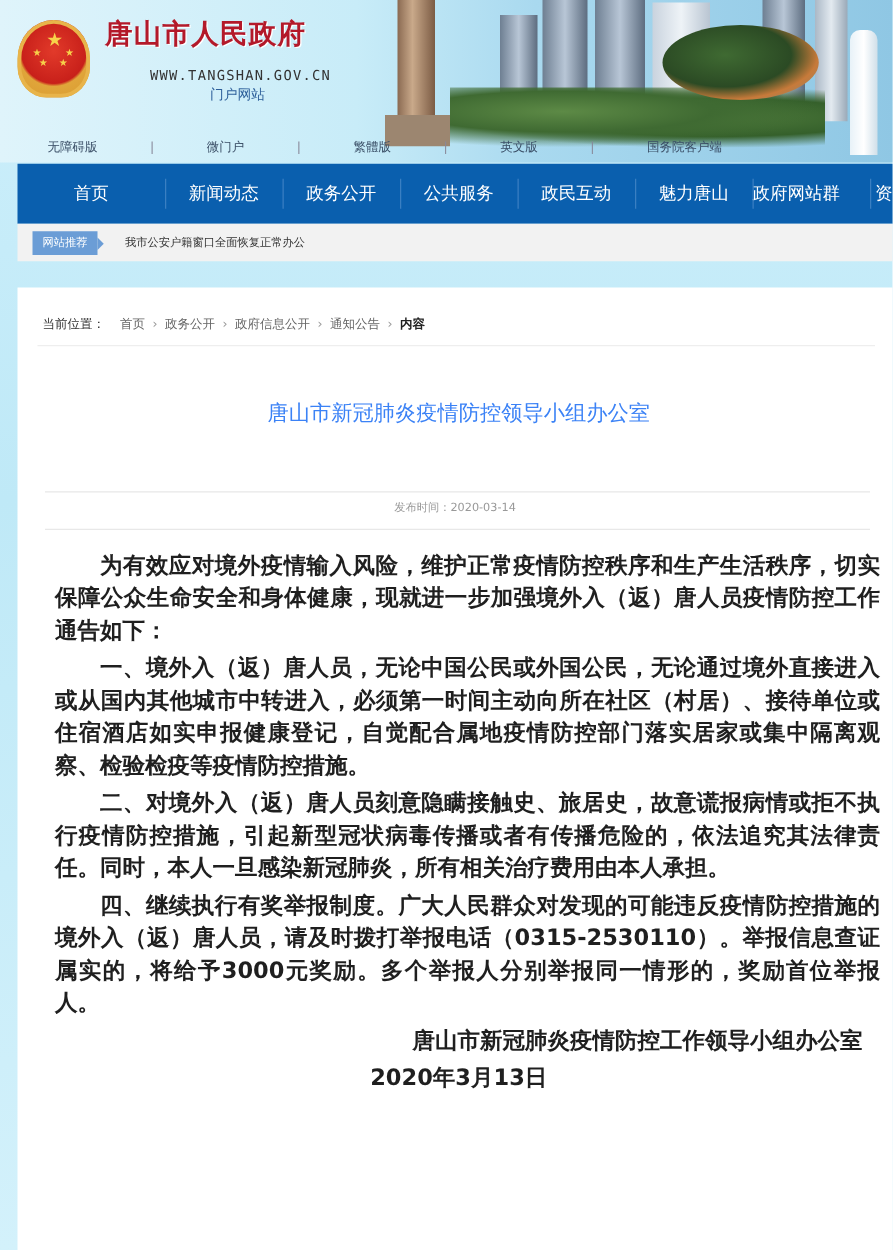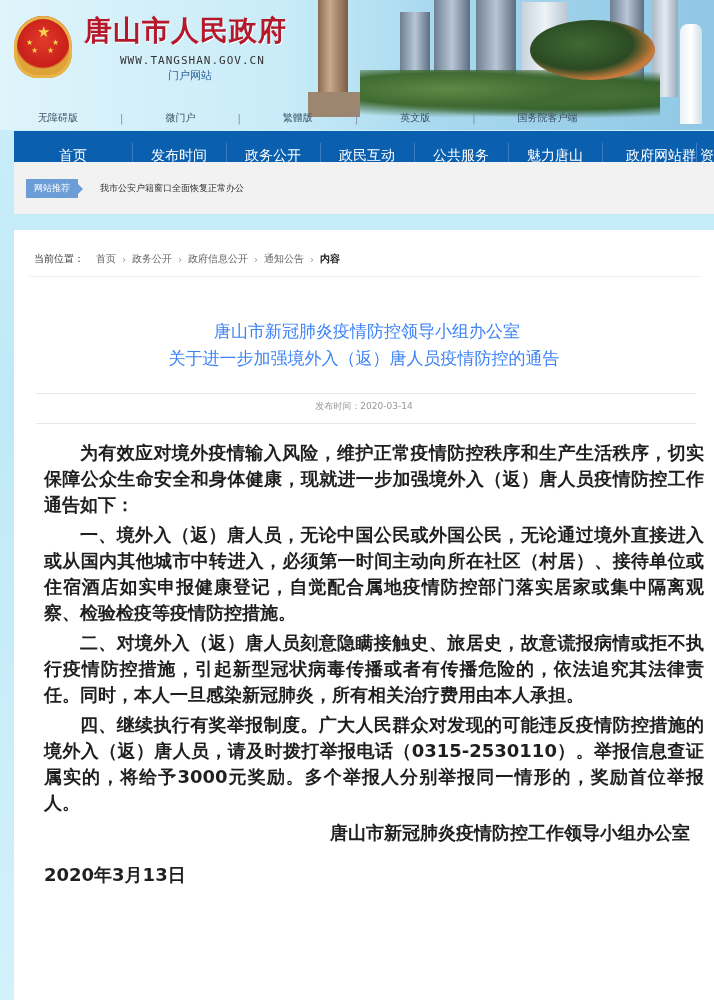--- a/index.html
+++ b/index.html
@@ -18,21 +18,21 @@
   .emblem {
     position:absolute; left:14px; top:16px; width:58px; height:62px;
     border-radius:50% 50% 40% 40%;
     background: radial-gradient(circle at 50% 40%, #e23a2a 0%, #c8201a 55%, #e0a53a 60%, #d89a2f 100%);
     box-shadow: 0 0 0 3px #e8b44a inset;
   }
   .emblem .star { position:absolute; color:#f7d24a; font-size:13px; line-height:13px; }
   .site-title {
     position:absolute; left:84px; top:12px;
     font-family:"DejaVu Serif","Liberation Serif",serif;
-    font-size:28px; font-weight:bold; color:#b3192a; letter-spacing:1px;
+    font-size:22px; font-weight:bold; color:#b3192a; letter-spacing:1px;
     text-shadow: 1px 1px 0 #fff;
   }
   .site-url { position:absolute; left:120px; top:54px; font-size:11px; color:#333; letter-spacing:1px; font-family:"DejaVu Sans Mono","Liberation Mono",monospace;}
   .site-sub { position:absolute; left:168px; top:68px; font-size:11px; color:#2d5f9a; }
   .toplinks { position:absolute; left:38px; top:111px; font-size:10px; color:#3a4e66; display:flex; align-items:center;gap:35px; }
   .toplinks .sep { margin:0 7px; color:#889; }
   .tower { position:absolute; left:318px; top:0; width:30px; height:112px; background:linear-gradient(90deg,#8a6a52,#c9a98a 40%,#7b5b44); }
   .tower2 { position:absolute; left:308px; top:92px; width:52px; height:25px; background:#9c8670; }
   .city { position:absolute; left:390px; top:0; width:324px; height:125px; }
   .bld { position:absolute; bottom:28px; background:linear-gradient(90deg,#6e7f92,#b8c6d6,#5d6d80); }
@@ -41,21 +41,21 @@
   .statue { position:absolute; left:680px; top:24px; width:22px; height:100px; background:linear-gradient(90deg,#e8f2f8,#ffffff,#d0dfe9); border-radius:8px 8px 0 0; }
 
   
   .nav {
     position:absolute; left:14px; top:131px; width:700px; height:48px;
     background:#0a5fae; display:flex; align-items:center;
   }
   .nav-item { color:#fff; font-size:14px; height:48px; line-height:48px; position:relative; }
   .nav-item + .nav-item::before { content:""; position:absolute; left:0; top:12px; width:1px; height:24px; background:#3a7fc2; }
   .notice-bar {
-    position:absolute; left:14px; top:162px; width:700px; height:52px;
+    position:absolute; left:14px; top:179px; width:700px; height:30px;
     background:#f2f2f2; display:flex; align-items:center;
   }
   .notice-tag {
     margin-left:12px; background:#6b9dd6; color:#fff; font-size:9px; padding:3px 8px; position:relative;
   }
   .notice-tag::after { content:""; position:absolute; right:-5px; top:5px; border-left:5px solid #6b9dd6; border-top:5px solid transparent; border-bottom:5px solid transparent; }
   .notice-text { margin-left:22px; font-size:9px; color:#333; }
 
   
   .card {
@@ -76,21 +76,21 @@
   .pub-time { position:absolute; left:0; top:170px; width:700px; text-align:center; font-size:9px; color:#999; }
   .pub-time span { margin-left:8px; }
 
   .body-text {
     position:absolute; left:30px; top:210px; width:660px;
     font-size:18px; font-weight:bold; color:#1f1f1f; line-height:26px;
   }
   .para { text-indent:2em; margin:0 0 4px 0; text-align:justify; }
   .para.first { margin-top:0; }
   .sign { text-align:right; margin-top:2px; padding-right:14px; }
-  .sign-date { text-align:left; padding-right:14px; margin-top:16px; }
+  .sign-date { text-align:center; padding-right:14px; margin-top:4px; }
 </style>
 </head>
 <body>
 
 <div class="banner">
   <div class="city">
     <div class="bld" style="left:10px;width:30px;height:85px;"></div>
     <div class="bld" style="left:44px;width:36px;height:110px;"></div>
     <div class="bld" style="left:86px;width:40px;height:125px;"></div>
     <div class="bld" style="left:132px;width:46px;height:95px;background:linear-gradient(90deg,#c9d3de,#eef3f7,#b9c5d2);"></div>
@@ -122,26 +122,26 @@
     <span>繁體版</span>
     <span class="sep">|</span>
     <span>英文版</span>
     <span class="sep">|</span>
     <span>国务院客户端</span>
   </div>
 </div>
 
 <div class="nav">
   <div class="nav-item" style="width:118px;text-align:center;padding-right:0;">首页</div>
-  <div class="nav-item" style="width:94px;text-align:center;">发布时间</div>
+  <div class="nav-item" style="width:94px;text-align:center;">新闻动态</div>
   <div class="nav-item" style="width:94px;text-align:center;">政务公开</div>
+  <div class="nav-item" style="width:94px;text-align:center;">公共服务</div>
   <div class="nav-item" style="width:94px;text-align:center;">政民互动</div>
-  <div class="nav-item" style="width:94px;text-align:center;">公共服务</div>
   <div class="nav-item" style="width:94px;text-align:center;">魅力唐山</div>
-  <div class="nav-item" style="width:94px;text-align:right;">政府网站群</div>
+  <div class="nav-item" style="width:94px;text-align:left;">政府网站群</div>
   <div class="nav-item" style="width:18px;text-align:right;overflow:hidden;">资</div>
 </div>
 
 <div class="notice-bar">
   <span class="notice-tag">网站推荐</span>
   <span class="notice-text">我市公安户籍窗口全面恢复正常办公</span>
 </div>
 
 <div class="card">
   <div class="breadcrumb">
@@ -153,21 +153,20 @@
     <span>政府信息公开</span>
     <span class="arr">›</span>
     <span>通知公告</span>
     <span class="arr">›</span>
     <span class="cur">内容</span>
   </div>
   <div class="bc-line"></div>
 
   <div class="doc-title">
     <div>唐山市新冠肺炎疫情防控领导小组办公室</div>
-    <div>关于进一步加强境外入（返）唐人员疫情防控的通告</div>
   </div>
 
   <div class="pub-line1"></div>
   <div class="pub-time">
     <span style="margin-left:0">发布时间：</span><span style="margin-left:0">2020-03-14</span>
   </div>
   <div class="pub-line2"></div>
 
   <div class="body-text">
     <p class="para first">为有效应对境外疫情输入风险，维护正常疫情防控秩序和生产生活秩序，切实保障公众生命安全和身体健康，现就进一步加强境外入（返）唐人员疫情防控工作通告如下：</p>

